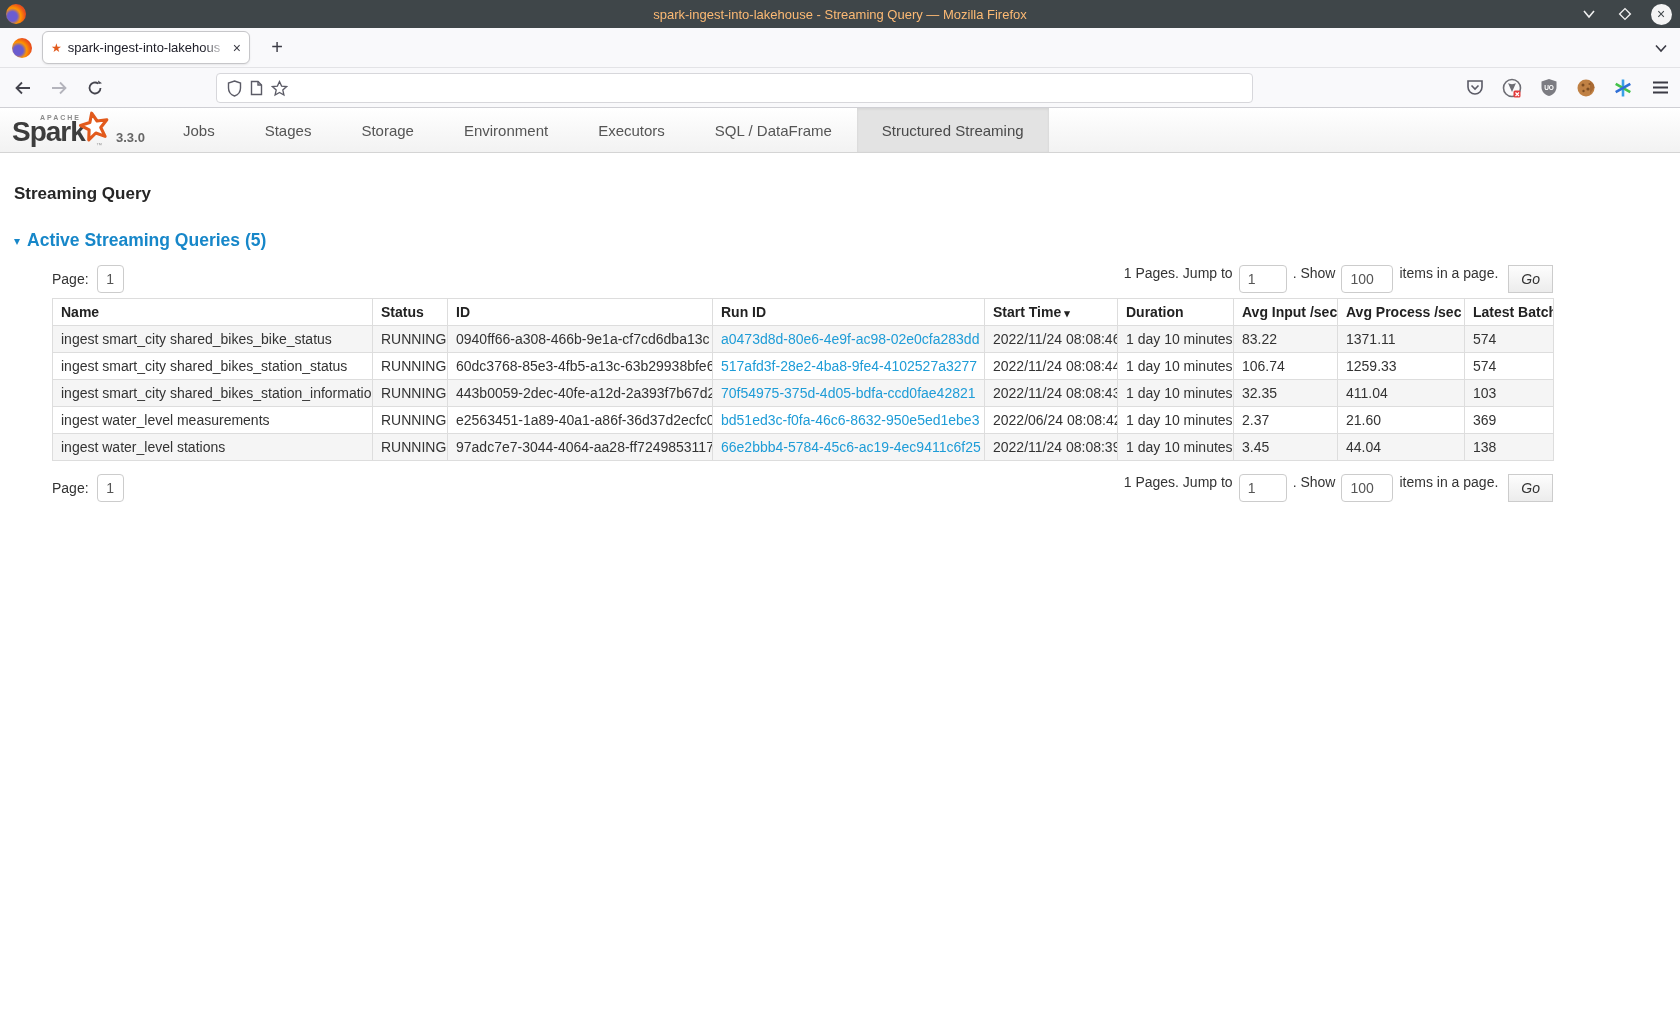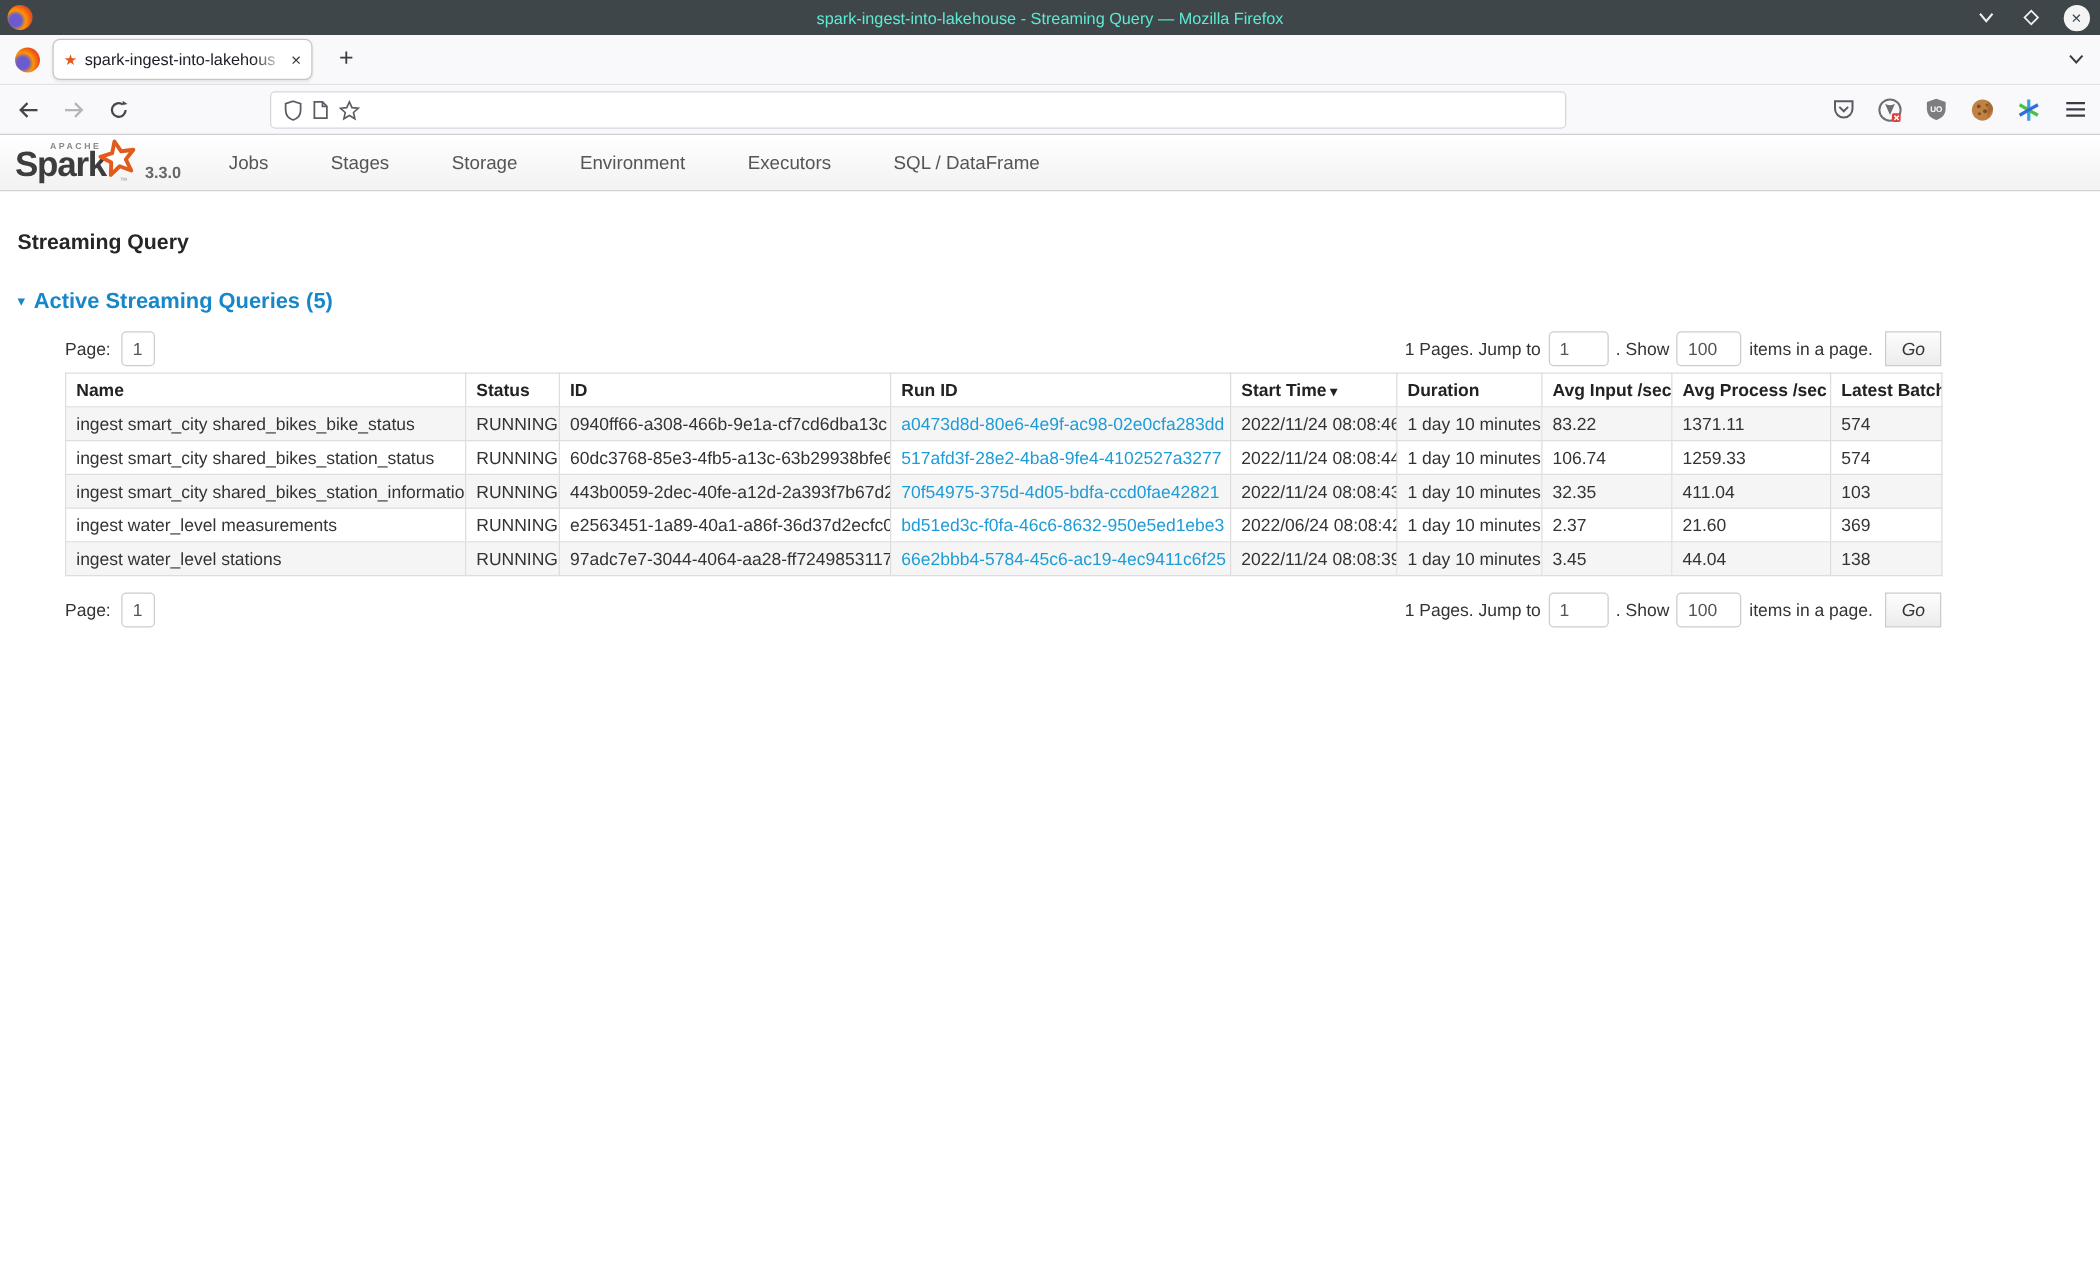--- a/index.html
+++ b/index.html
@@ -3,21 +3,21 @@
 <meta charset="utf-8">
 <style>
   * { margin:0; padding:0; box-sizing:border-box; }
   html,body { font-family:"Liberation Sans", sans-serif; background:#fff; }
   .screen { width:1680px; height:1012px; position:relative; background:#fff; overflow:hidden; }
 
   
   .titlebar { height:28px; background:#3f4649; display:flex; align-items:center; position:relative; color:#fff; }
   .titlebar .ff-logo { position:absolute; left:6px; top:4px; width:20px; height:20px; border-radius:50%;
     background:radial-gradient(circle at 32% 62%, #6a5cd0 0 26%, #ff9500 45%, #e8491f 72%, #ffcb00 100%); }
-  .win-title { position:absolute; left:0; right:0; text-align:center; font-size:13px; color:#5eead4; }
+  .win-title { position:absolute; left:0; right:0; text-align:center; font-size:13px; color:#fdba74; }
   .win-controls { position:absolute; right:8px; top:0; height:28px; display:flex; align-items:center; gap:14px; }
   .win-btn { width:22px; height:22px; display:flex; align-items:center; justify-content:center; cursor:pointer; }
   .close-circle { width:21px; height:21px; background:#f4f4f4; border-radius:50%; display:flex; align-items:center; justify-content:center; color:#3f4649; font-size:14px; line-height:1; }
 
   
   .tabstrip { height:40px; background:#f9f9fb; display:flex; align-items:center; border-bottom:1px solid #e3e3e6; position:relative; }
   .tabstrip .ff-logo2 { width:20px; height:20px; margin-left:12px; border-radius:50%;
     background:radial-gradient(circle at 32% 62%, #6a5cd0 0 26%, #ff9500 45%, #e8491f 72%, #ffcb00 100%); }
   .tab { margin-left:10px; width:208px; height:33px; background:#fff; border:1px solid #c6c6c9; border-radius:6px;
     display:flex; align-items:center; padding:0 8px; gap:6px; box-shadow:0 1px 2px rgba(0,0,0,.08); cursor:pointer; }
@@ -60,21 +60,21 @@
   .content { padding:0 14px; }
   .page-title { margin-top:31px; font-size:17px; font-weight:700; color:#262626; }
   .section-head { margin-top:26px; display:flex; align-items:center; gap:7px; color:#1787c9; cursor:pointer; }
   .section-arrow { font-size:12px; }
   .section-title { font-size:17.5px; font-weight:700; }
   .section-body { margin-left:38px; width:1501px; margin-top:14px; }
 
   .pagerow { display:flex; justify-content:space-between; align-items:center; font-size:14px; color:#333; margin-bottom:5px; }
   .pagerow.bottom { margin-top:13px; }
   .page-left { display:flex; align-items:center; gap:8px; }
-  .page-right { display:flex; align-items:center; gap:6px; }
+  .page-right { display:flex; align-items:flex-start; gap:6px; }
   .pg-input { height:28px; border:1px solid #ccc; border-radius:4px; font-size:14px; color:#555; padding:2px 8px;
     font-family:"Liberation Sans", sans-serif; background:#fff; }
   .pg-small { width:27px; text-align:center; padding:2px 2px; }
   .pg-jump { width:48px; }
   .pg-show { width:52px; }
   .go-btn { height:28px; padding:3px 12px; font-size:14px; color:#333; border:1px solid #ccc; border-radius:0;
     background:linear-gradient(#fdfdfd,#ececec); cursor:pointer; font-family:"Liberation Sans", sans-serif; margin-left:4px;font-style:italic; }
 
   table.sq { border-collapse:collapse; table-layout:fixed; width:1501px; font-size:14px; color:#333; }
   table.sq th, table.sq td { border:1px solid #ddd; padding:5px 8px; text-align:left; overflow:hidden; white-space:nowrap; }
@@ -212,20 +212,21 @@
       <span class="logo-tm">™</span>
       <span class="logo-version">3.3.0</span>
     </div>
     <div class="spark-nav">
       <span class="spark-nav-item">Jobs</span>
       <span class="spark-nav-item">Stages</span>
       <span class="spark-nav-item">Storage</span>
       <span class="spark-nav-item">Environment</span>
       <span class="spark-nav-item">Executors</span>
       <span class="spark-nav-item">SQL / DataFrame</span>
+      <span class="spark-nav-item active">Structured Streaming</span>
     </div>
   </div>
 
   <div class="content">
     <h1 class="page-title">Streaming Query</h1>
 
     <div class="section-head">
       <span class="section-arrow">▾</span>
       <span class="section-title">Active Streaming Queries (5)</span>
     </div>

